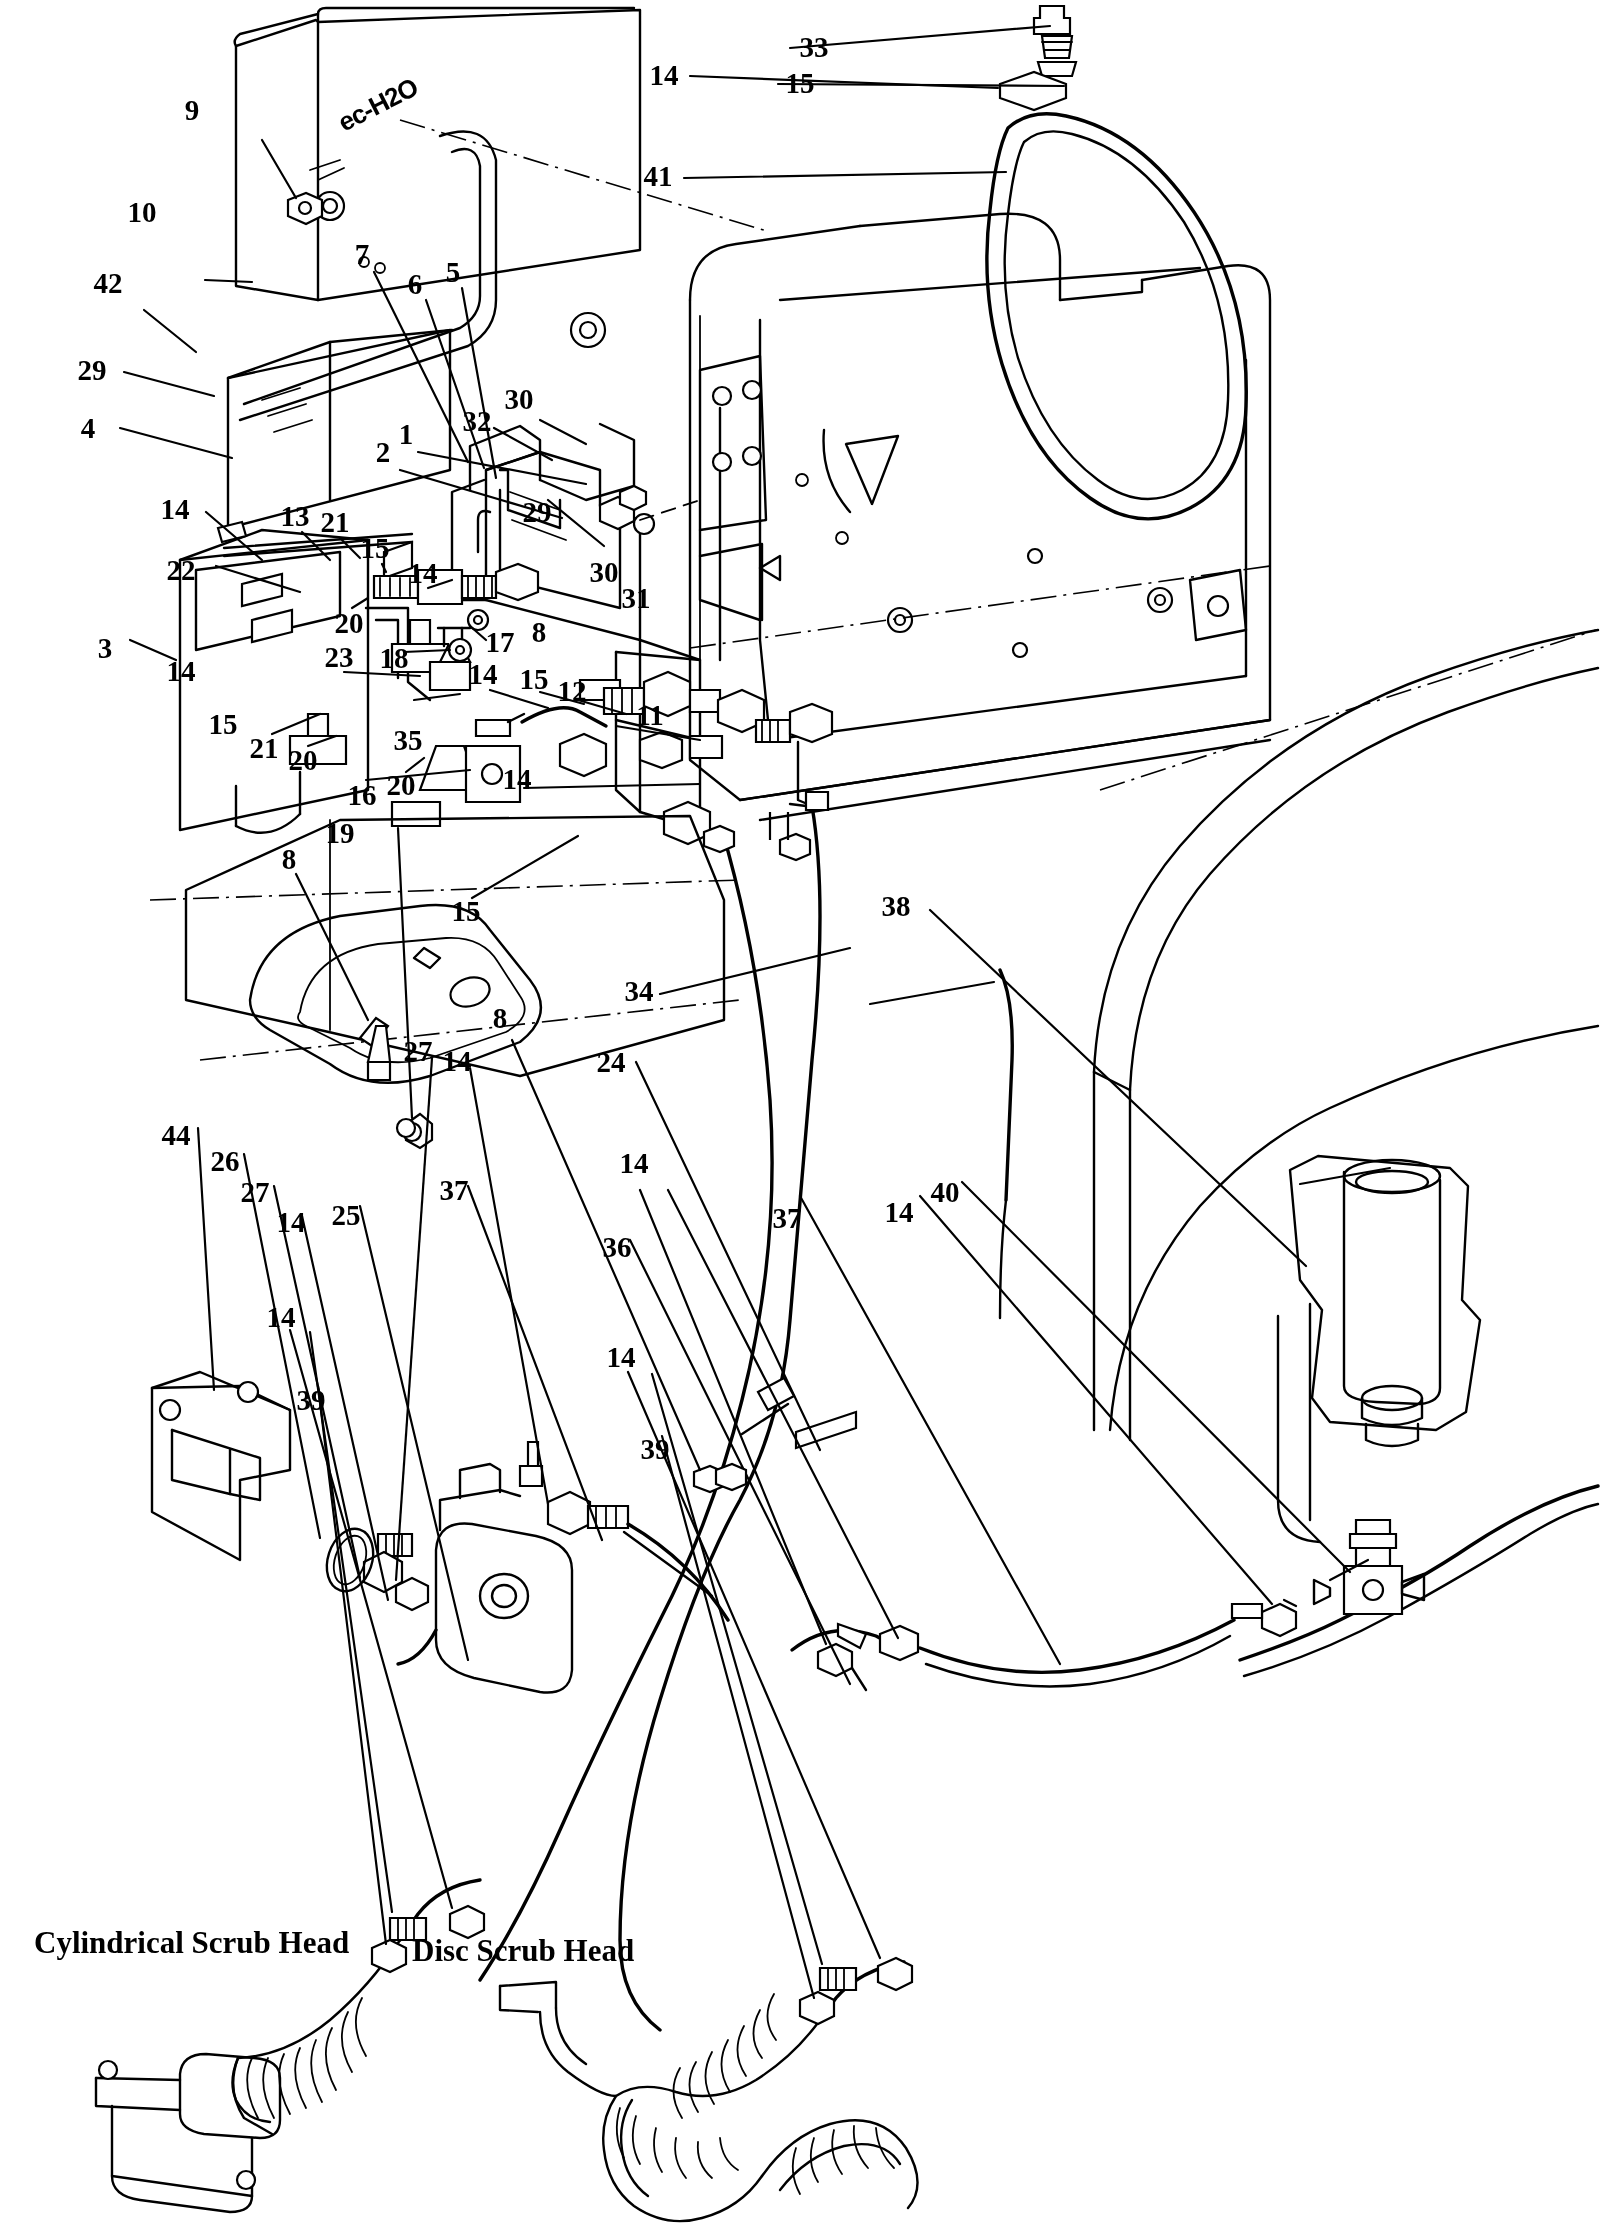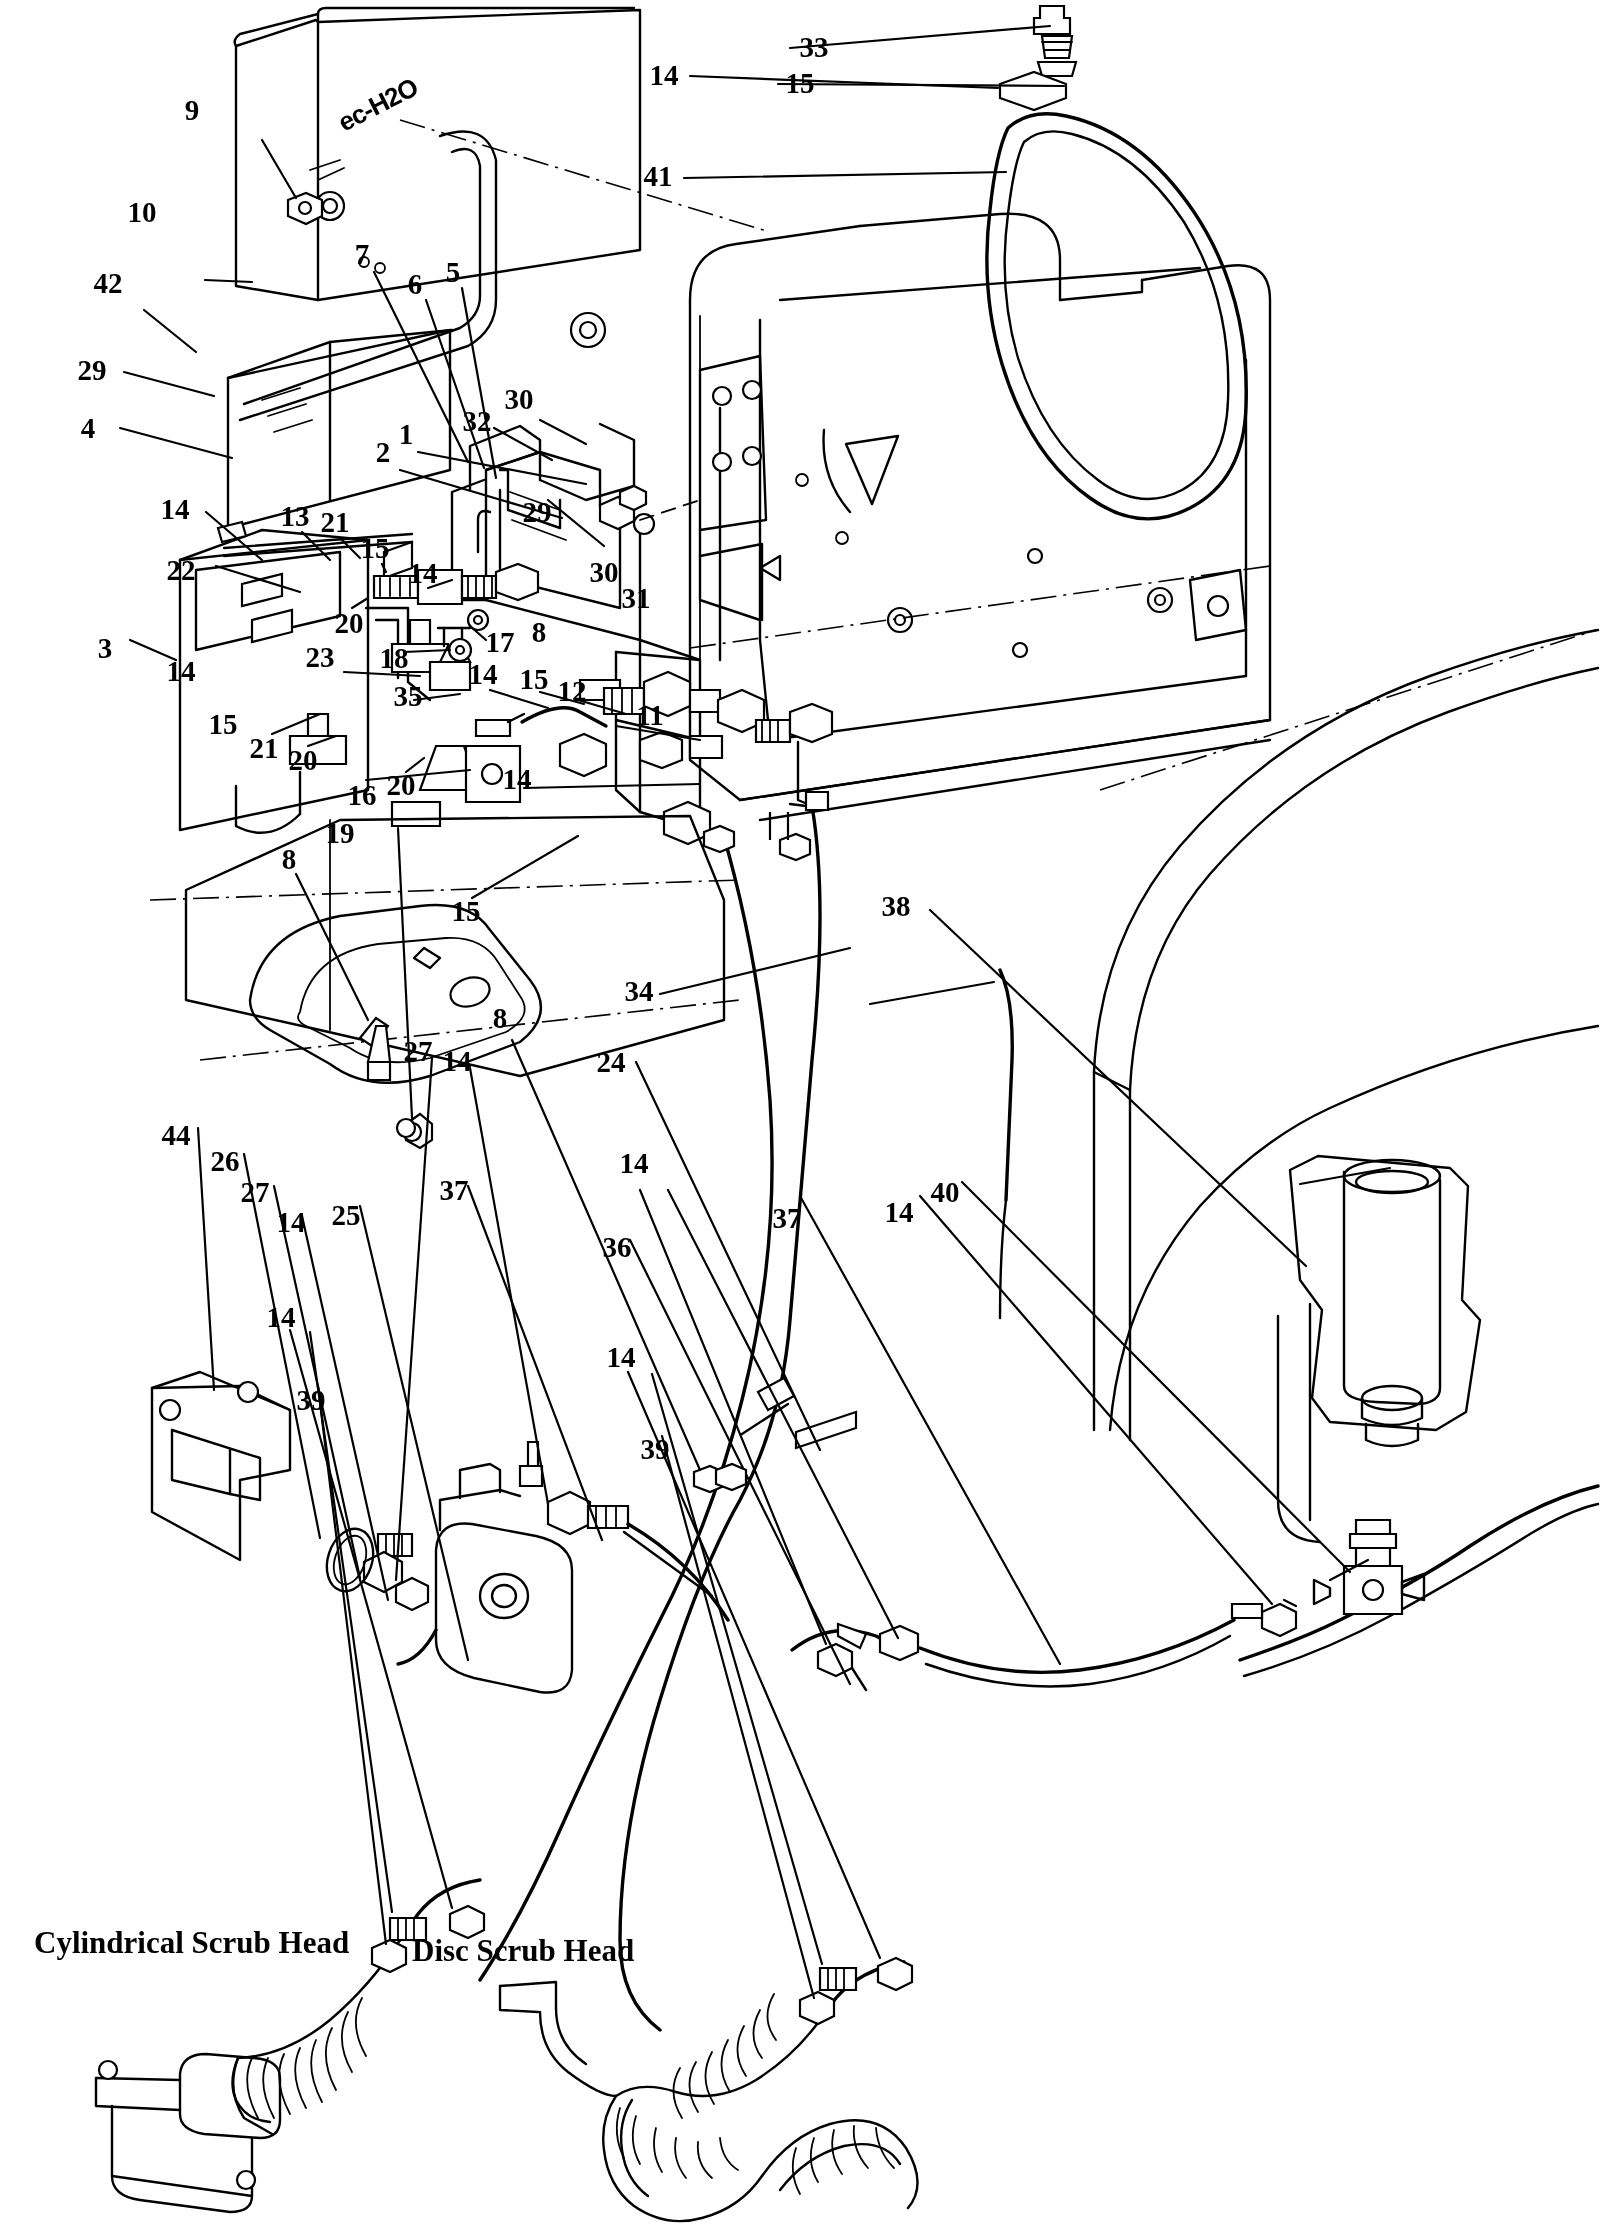--- a/index.html
+++ b/index.html
@@ -496,27 +496,27 @@
   <div class="callout" style="left:375px; top:548px;">15</div>
   <div class="callout" style="left:181px; top:570px;">22</div>
   <div class="callout" style="left:423px; top:573px;">14</div>
   <div class="callout" style="left:604px; top:572px;">30</div>
   <div class="callout" style="left:636px; top:598px;">31</div>
   <div class="callout" style="left:349px; top:623px;">20</div>
   <div class="callout" style="left:105px; top:648px;">3</div>
   <div class="callout" style="left:539px; top:632px;">8</div>
   <div class="callout" style="left:500px; top:642px;">17</div>
   <div class="callout" style="left:394px; top:658px;">18</div>
-  <div class="callout" style="left:320px; top:657px;">23</div>
+  <div class="callout" style="left:339px; top:657px;">23</div>
   <div class="callout" style="left:181px; top:671px;">14</div>
   <div class="callout" style="left:483px; top:674px;">14</div>
   <div class="callout" style="left:534px; top:679px;">15</div>
   <div class="callout" style="left:572px; top:691px;">12</div>
   <div class="callout" style="left:223px; top:724px;">15</div>
-  <div class="callout" style="left:408px; top:696px;">35</div>
+  <div class="callout" style="left:408px; top:740px;">35</div>
   <div class="callout" style="left:610px; top:715px;margin-left:40px;">11</div>
   <div class="callout" style="left:264px; top:748px;">21</div>
   <div class="callout" style="left:303px; top:760px;">20</div>
   <div class="callout" style="left:362px; top:795px;">16</div>
   <div class="callout" style="left:401px; top:785px;">20</div>
   <div class="callout" style="left:517px; top:779px;">14</div>
   <div class="callout" style="left:340px; top:833px;">19</div>
   <div class="callout" style="left:289px; top:859px;">8</div>
   <div class="callout" style="left:896px; top:906px;">38</div>
   <div class="callout" style="left:466px; top:911px;">15</div>

